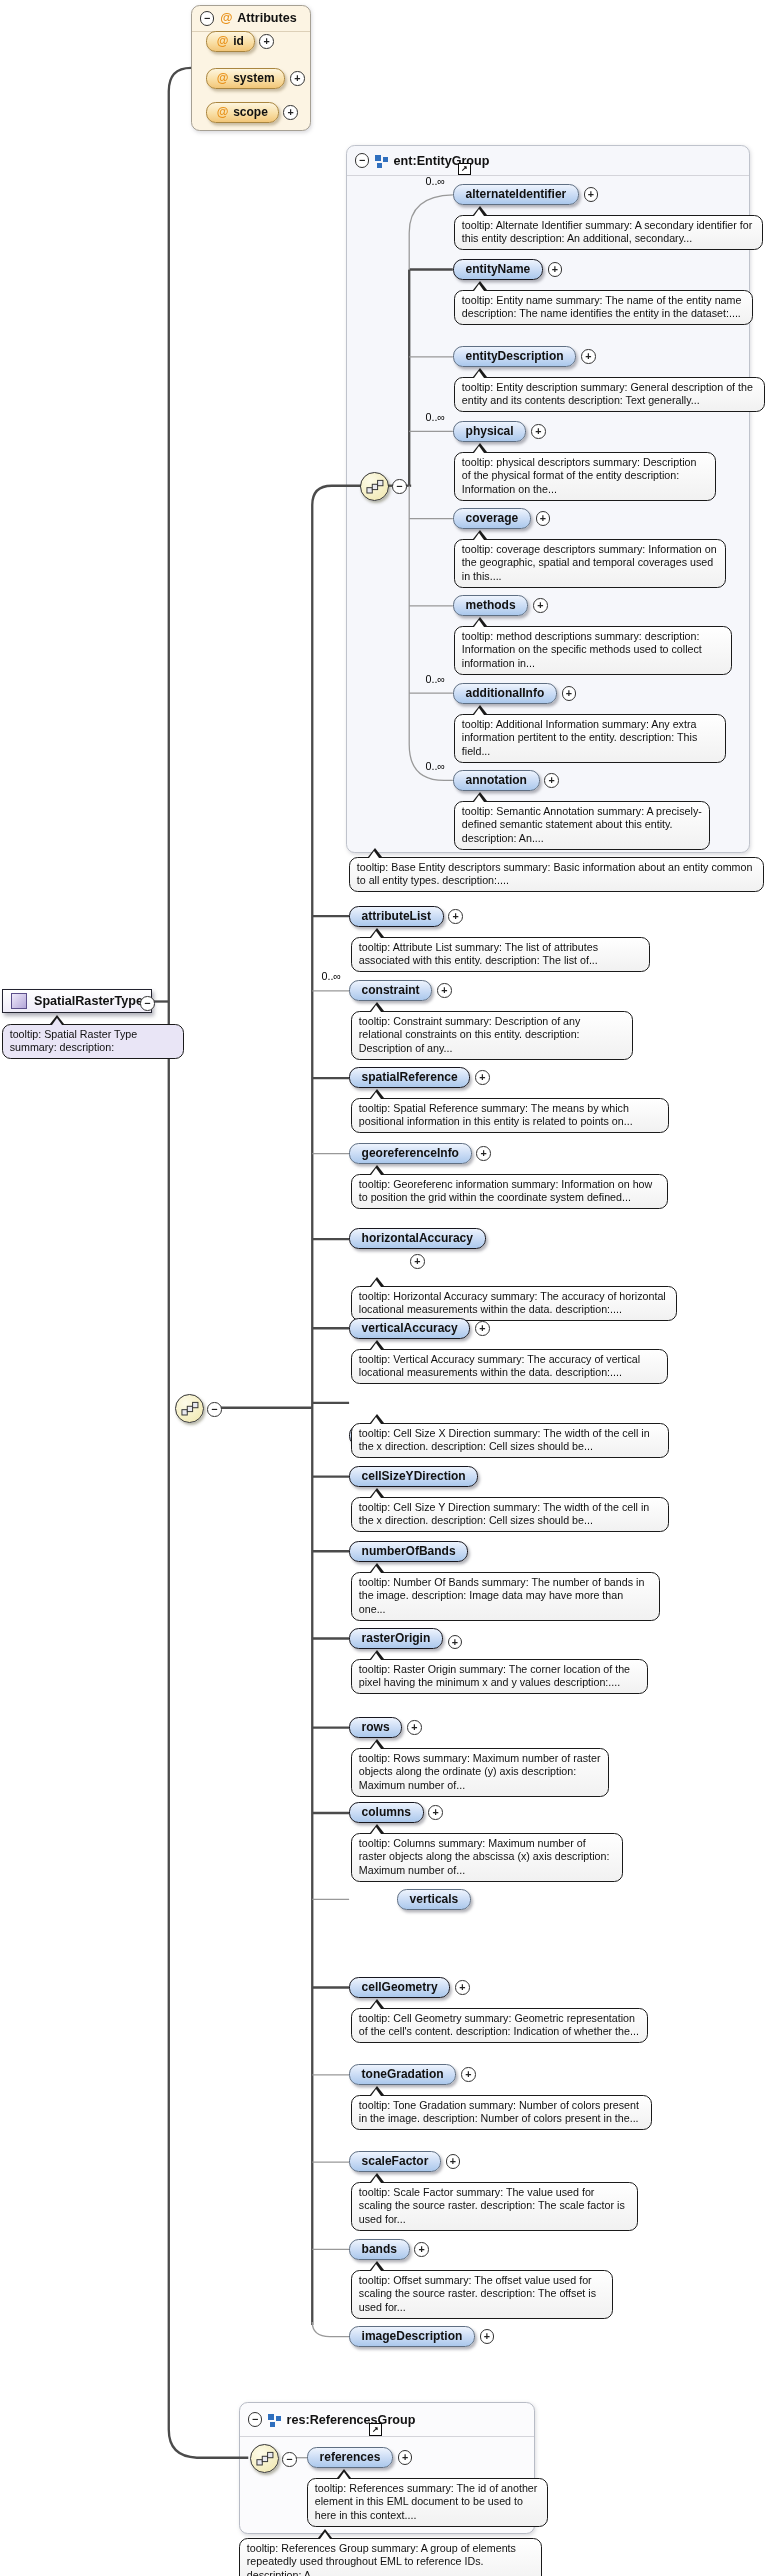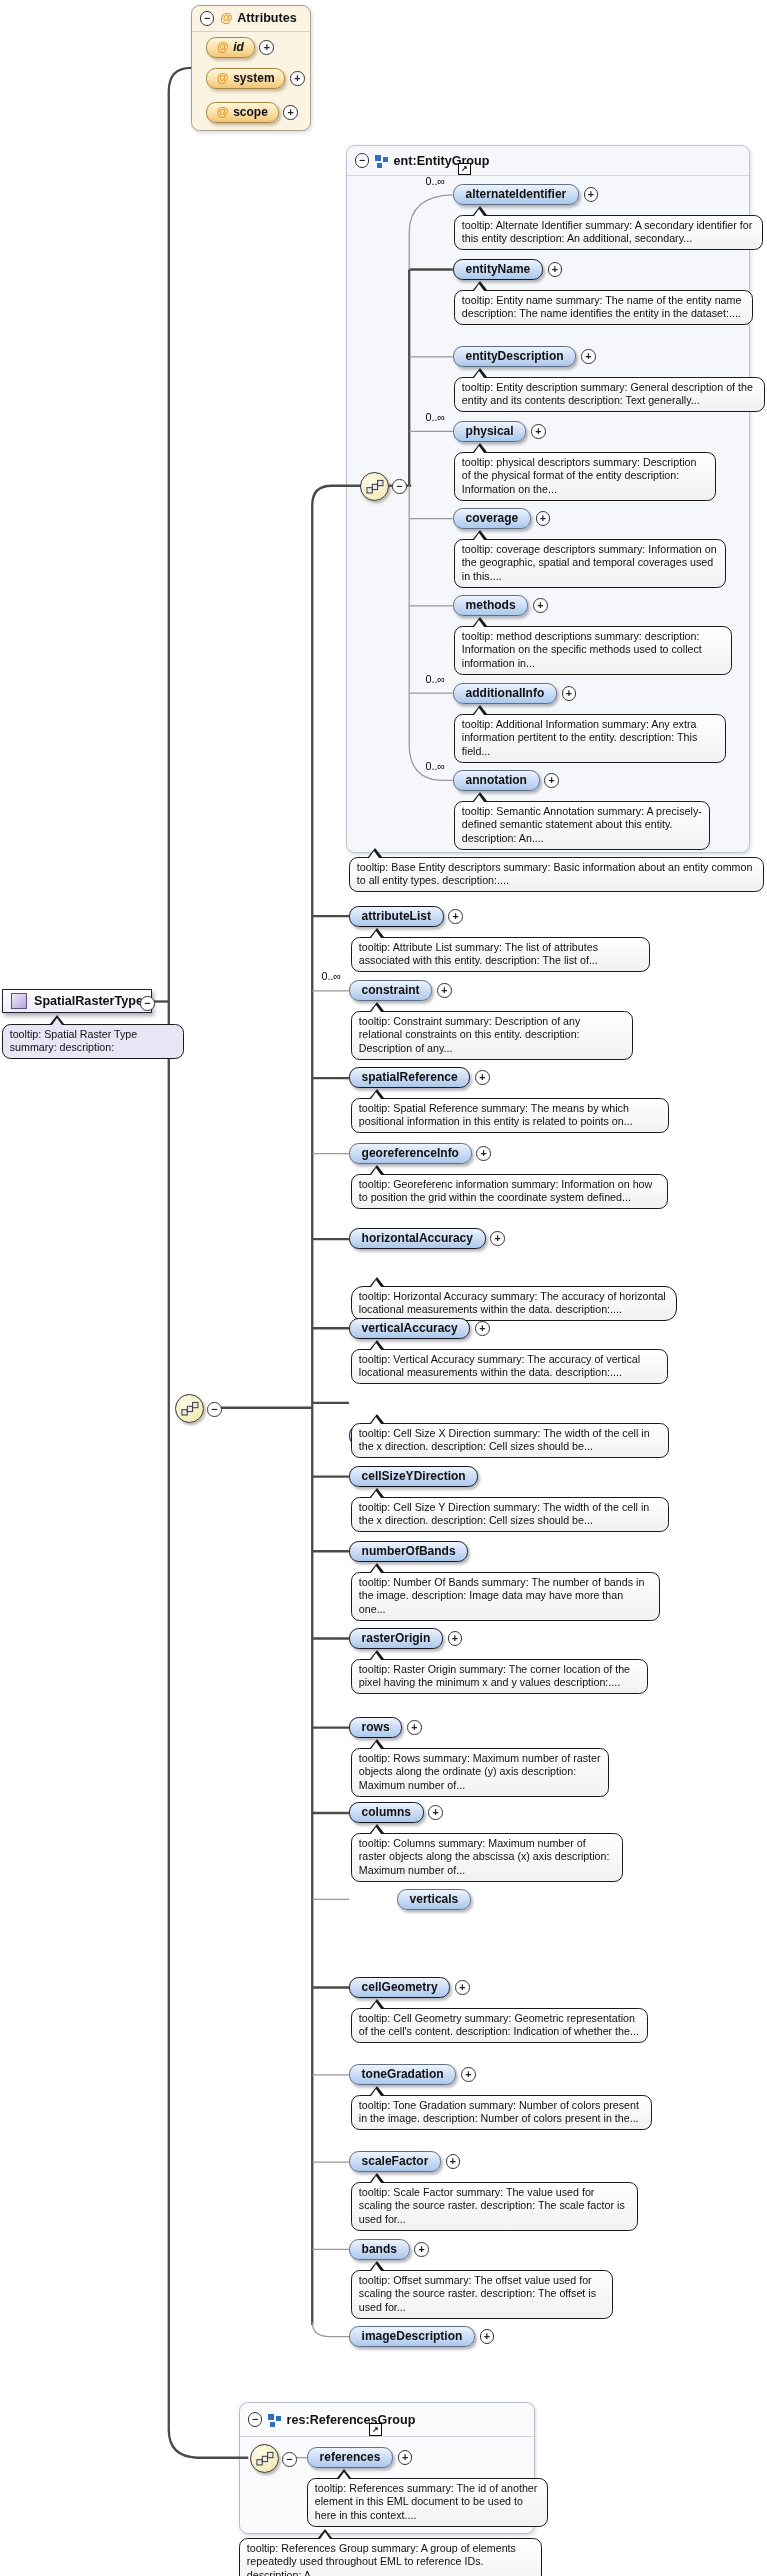--- a/index.html
+++ b/index.html
@@ -99,21 +99,21 @@
     <g stroke="#999" stroke-width="1.3" fill="none">
       <path d="M467,201 Q422,202 422,240 L422,278"></path>
       <path d="M422,501 L422,768 Q422,805 458,805 L467,805"></path>
       <path d="M422,368 H467 M422,445 H467 M422,535 H467 M422,625 H467 M422,715 H467"></path>
       <path d="M322,1022 H360 M322,1190 H360 M322,1959 H360 M322,2140 H360 M322,2230 H360 M322,2320 H360"></path>
       <path d="M322,2395 Q322,2410 340,2410 L360,2410"></path>
       <path d="M304,2535 L317,2535"></path>
     </g>
   </svg>
 
-  <div class="node" style="left:206px;top:37px;font-style:italic;">
+  <div class="node" style="left:206px;top:31px;">
     <span class="apill"><span class="at">@</span><span>id</span></span>
     <span class="circ">+</span>
   </div>
   <div class="node" style="left:206px;top:68px;">
     <span class="apill"><span class="at">@</span><span>system</span></span>
     <span class="circ">+</span>
   </div>
   <div class="node" style="left:206px;top:102px;">
     <span class="apill"><span class="at">@</span><span>scope</span></span>
     <span class="circ">+</span>
@@ -224,43 +224,43 @@
     <div class="node" style="left: 349px; top: 1067px;">
       <span class="pill req">spatialReference</span>
       <span class="circ">+</span>
     </div>
     <div class="tooltip" style="left: 351px; top: 1098px; width: 302px; --nx: 17.5px;">tooltip: Spatial Reference summary: The means by which positional information in this entity is related to points on...</div>
     <div class="node" style="left: 349px; top: 1143px;">
       <span class="pill">georeferenceInfo</span>
       <span class="circ">+</span>
     </div>
     <div class="tooltip" style="left: 351px; top: 1174px; width: 301px; --nx: 17.5px;">tooltip: Georeferenc information summary: Information on how to position the grid within the coordinate system defined...</div>
-    <div class="node" style="left: 349px; top: 1228px;">
+    <div class="node" style="left: 349px; top: 1228px; flex-direction: column;">
       <span class="pill req">horizontalAccuracy</span>
       <span class="circ">+</span>
     </div>
-    <div class="tooltip" style="left: 351px; top: 1286px; width: 310px; border-radius: 12px; --nx: 17.5px;">tooltip: Horizontal Accuracy summary: The accuracy of horizontal locational measurements within the data. description:....</div>
+    <div class="tooltip" style="left: 351px; top: 1286px; width: 310px; --nx: 17.5px;">tooltip: Horizontal Accuracy summary: The accuracy of horizontal locational measurements within the data. description:....</div>
     <div class="node" style="left: 349px; top: 1318px;">
       <span class="pill req">verticalAccuracy</span>
       <span class="circ">+</span>
     </div>
     <div class="tooltip" style="left: 351px; top: 1349px; width: 301px; --nx: 17.5px;">tooltip: Vertical Accuracy summary: The accuracy of vertical locational measurements within the data. description:....</div>
     <div class="node" style="left: 349px; top: 1392px; margin-top: 33px;">
       <span class="pill req">cellSizeXDirection</span>
     </div>
     <div class="tooltip" style="left: 351px; top: 1423px; width: 302px; --nx: 17.5px;">tooltip: Cell Size X Direction summary: The width of the cell in the x direction. description: Cell sizes should be...</div>
     <div class="node" style="left: 349px; top: 1466px;">
       <span class="pill req">cellSizeYDirection</span>
     </div>
     <div class="tooltip" style="left: 351px; top: 1497px; width: 302px; --nx: 17.5px;">tooltip: Cell Size Y Direction summary: The width of the cell in the x direction. description: Cell sizes should be...</div>
     <div class="node" style="left: 349px; top: 1541px;">
       <span class="pill req">numberOfBands</span>
     </div>
     <div class="tooltip" style="left: 351px; top: 1572px; width: 293px; --nx: 17.5px;">tooltip: Number Of Bands summary: The number of bands in the image. description: Image data may have more than one...</div>
-    <div class="node" style="left: 349px; top: 1628px;">
+    <div class="node" style="left: 349px; top: 1628px; align-items: flex-end;">
       <span class="pill req">rasterOrigin</span>
       <span class="circ">+</span>
     </div>
     <div class="tooltip" style="left: 351px; top: 1659px; width: 281px; --nx: 17.5px;">tooltip: Raster Origin summary: The corner location of the pixel having the minimum x and y values description:....</div>
     <div class="node" style="left: 349px; top: 1717px;">
       <span class="pill req">rows</span>
       <span class="circ">+</span>
     </div>
     <div class="tooltip" style="left: 351px; top: 1748px; width: 242px; --nx: 17.5px;">tooltip: Rows summary: Maximum number of raster objects along the ordinate (y) axis description: Maximum number of...</div>
     <div class="node" style="left: 349px; top: 1802px;">

